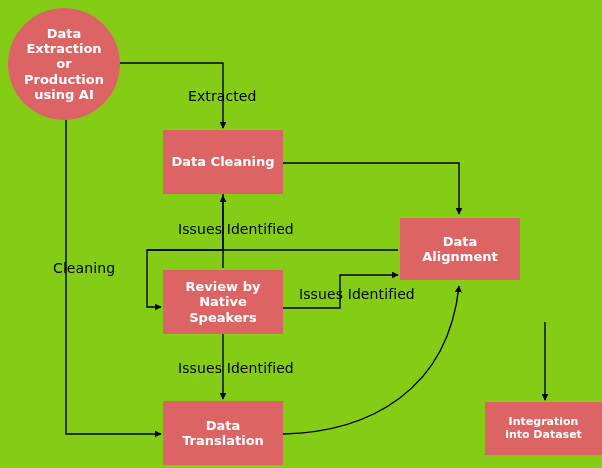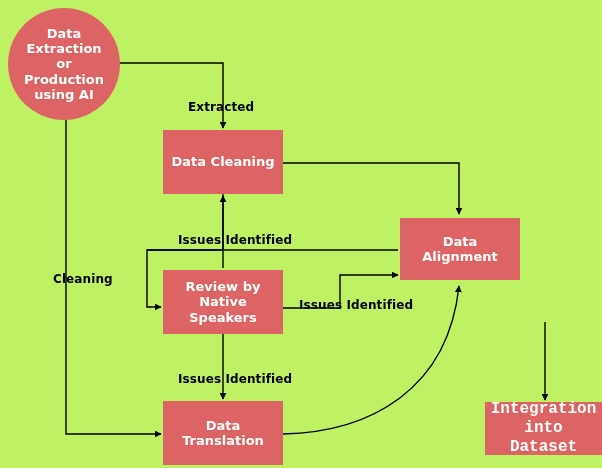--- a/index.html
+++ b/index.html
@@ -4,21 +4,21 @@
 <style>
   html, body {
     margin: 0;
     padding: 0;
     background: #ffffff;
   }
   #canvas {
     position: relative;
     width: 602px;
     height: 468px;
-    background: #bef264;
+    background: #84cc16;
     overflow: hidden;
     font-family: "DejaVu Sans", sans-serif;
   }
   svg.edges {
     position: absolute;
     left: 0;
     top: 0;
     width: 602px;
     height: 468px;
   }
@@ -38,26 +38,25 @@
   .node.circle {
     border-radius: 50%;
   }
   .node-label {
     white-space: pre-line;
     padding: 0 4px;
   }
   .edge-label {
     position: absolute;
     color: #000000;
-    font-size: 12px;
-    font-weight: bold;
+    font-size: 14px;
+    font-weight: normal;
     white-space: nowrap;
     z-index: 4;
     letter-spacing: 0.1px;
-    margin-top: 12px;
   }
 </style>
 </head>
 <body>
 
 <div id="canvas">
 
   <svg class="edges" viewBox="0 0 602 468" xmlns="http://www.w3.org/2000/svg">
     <defs>
       <marker id="arrow" viewBox="0 0 10 10" refX="9" refY="5" markerWidth="5" markerHeight="5" orient="auto-start-reverse">
@@ -127,21 +126,21 @@
   <div class="node" style="left:400px; top:218px; width:120px; height:62px; font-size:13px;">
     <span class="node-label">Data
 Alignment</span>
   </div>
 
   <div class="node" style="left:163px; top:401px; width:120px; height:64px; font-size:13px;">
     <span class="node-label">Data
 Translation</span>
   </div>
 
-  <div class="node" style="left:485px; top:402px; width:117px; height:53px; font-size:16px;font-family:Liberation Mono, monospace;">
+  <div class="node" style="left:485px; top:402px; width:117px; height:53px; font-size:11px;">
     <span class="node-label">Integration
 into Dataset</span>
   </div>
 
   <div class="edge-label" style="left:188px; top:88px;">Extracted</div>
 
   <div class="edge-label" style="left:178px; top:221px;">Issues Identified</div>
 
   <div class="edge-label" style="left:53px; top:260px;">Cleaning</div>
 

